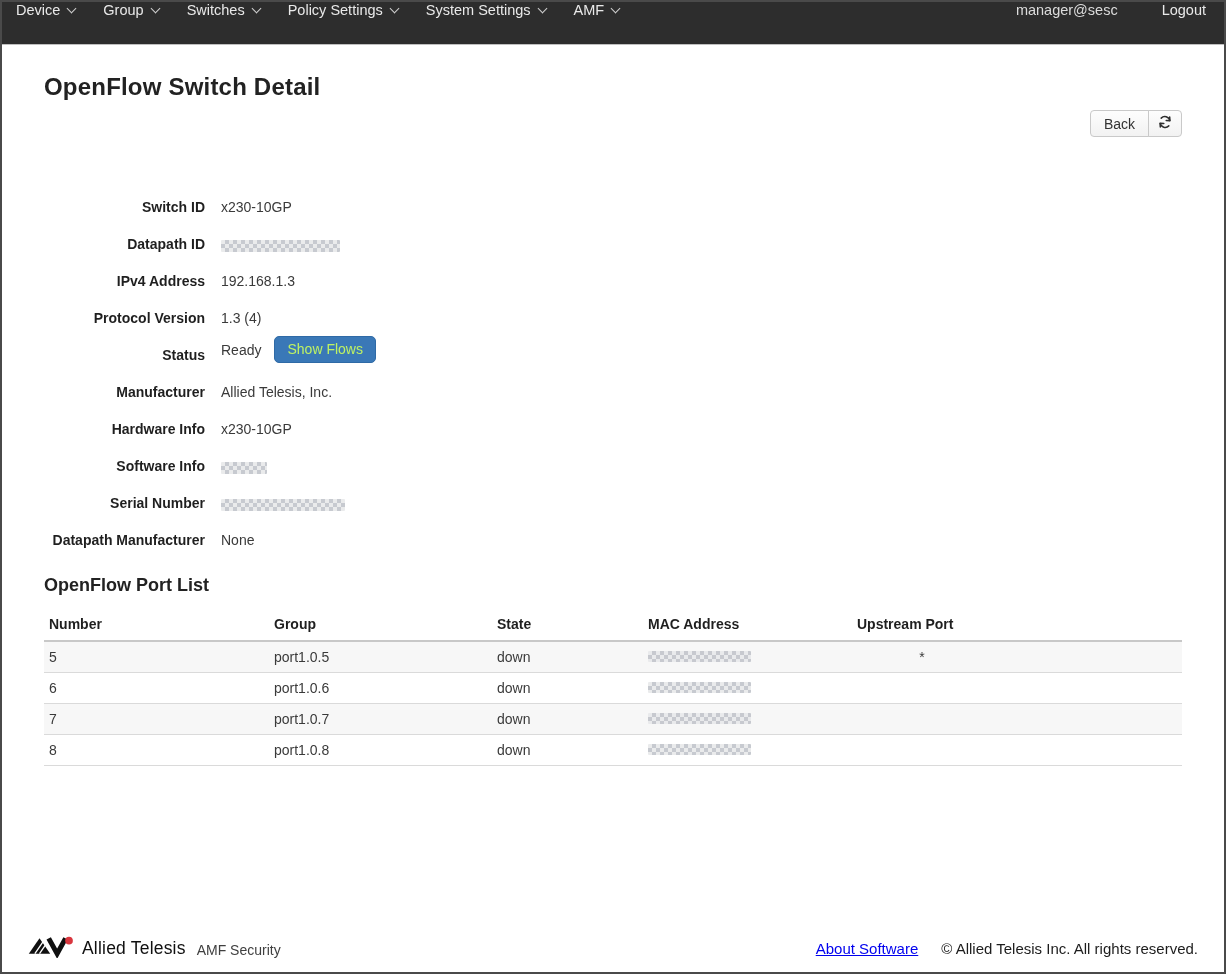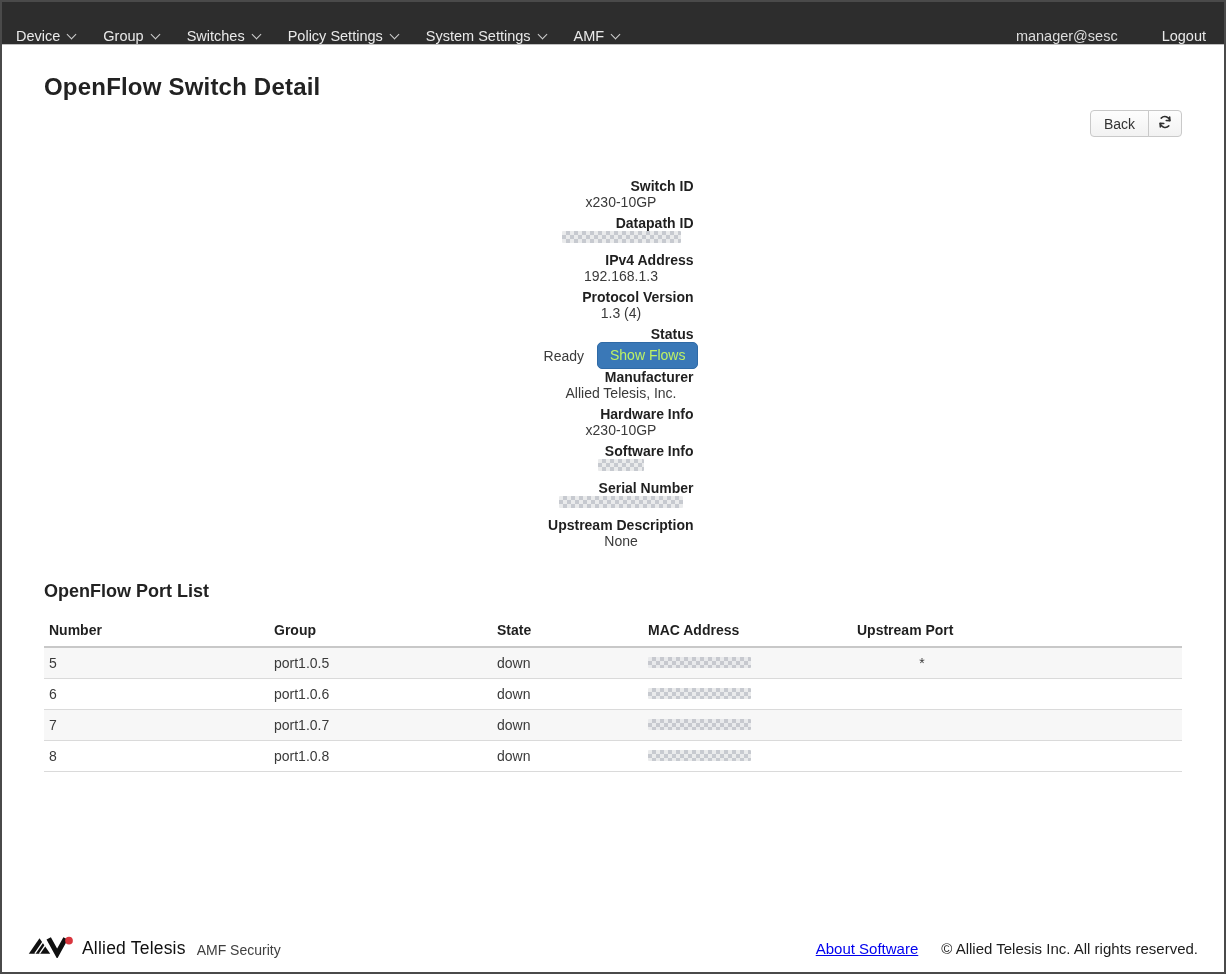--- a/index.html
+++ b/index.html
@@ -13,21 +13,21 @@
     background: #fff; overflow: hidden;
   }
 
   
   .navbar {
     height: 42px; flex: none;
     background: #2d2d2d;
     display: flex; justify-content: space-between; align-items: stretch;
     box-shadow: 0 1px 0 rgba(0,0,0,.25);
   }
-  .nav-left, .nav-right { display: flex; align-items: flex-end; }
+  .nav-left, .nav-right { display: flex; align-items: flex-start; }
   .nav-item {
     display: flex; align-items: center; gap: 8px;
     padding: 0 14px; color: #e9e9e9; font-size: 14.5px;
     text-decoration: none; cursor: pointer; white-space: nowrap;
   }
   .chev {
     width: 7px; height: 7px; margin-top: -3px;
     border-right: 1.5px solid #cfcfcf; border-bottom: 1.5px solid #cfcfcf;
     transform: rotate(45deg); display: inline-block;
   }
@@ -48,21 +48,21 @@
     font-family: inherit;
   }
   .btn-back { padding: 0 13px; border-radius: 4px 0 0 4px; }
   .btn-refresh {
     width: 34px; margin-left: -1px; border-radius: 0 4px 4px 0;
     display: flex; align-items: center; justify-content: center;
   }
 
   
   .details { margin-top: 41px; }
-  .drow { display: flex; align-items: center; min-height: 37px; flex-direction: column; }
+  .drow { display: flex; align-items: flex-end; min-height: 37px; }
   .dlabel {
     flex: none; width: 161px; text-align: right;
     font-weight: 700; font-size: 14px; color: #1f1f1f;
   }
   .dvalue {
     margin-left: 16px; font-size: 14px; color: #3a3a3a;
     display: flex; align-items: center;
   }
   .btn-primary {
     margin-left: 13px;
@@ -215,21 +215,21 @@
       </div>
 
       <div class="drow">
         <div class="dlabel">Serial Number</div>
         <div class="dvalue">
           <span class="redacted w124"></span>
         </div>
       </div>
 
       <div class="drow">
-        <div class="dlabel">Upstream Description</div>
+        <div class="dlabel">Datapath Manufacturer</div>
         <div class="dvalue">None</div>
       </div>
 
     </section>
 
     <h2 class="section-title">OpenFlow Port List</h2>
 
     <table class="port-table">
       <colgroup>
         <col style="width:225px">

